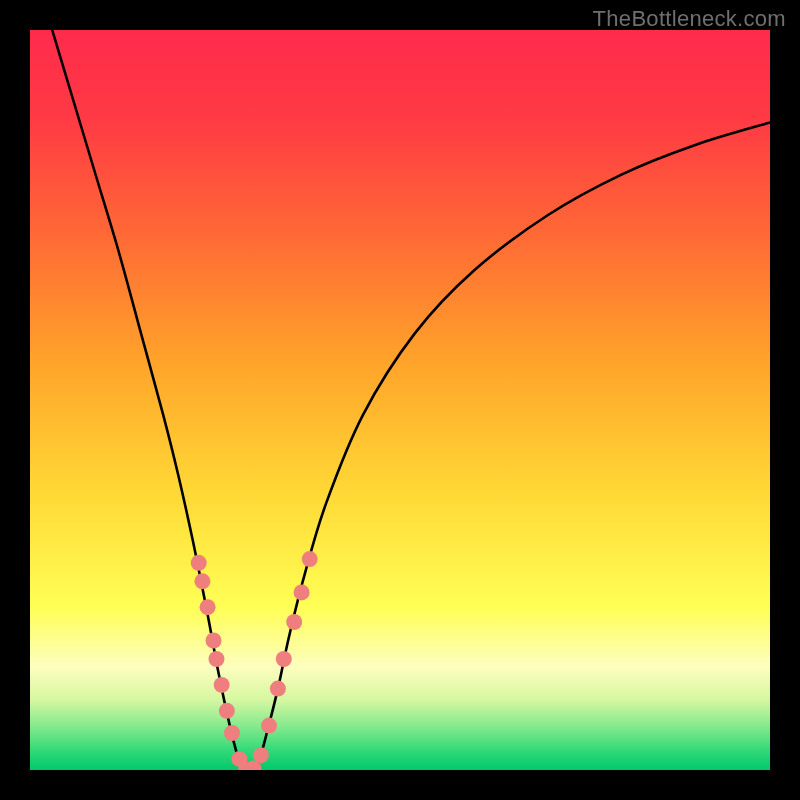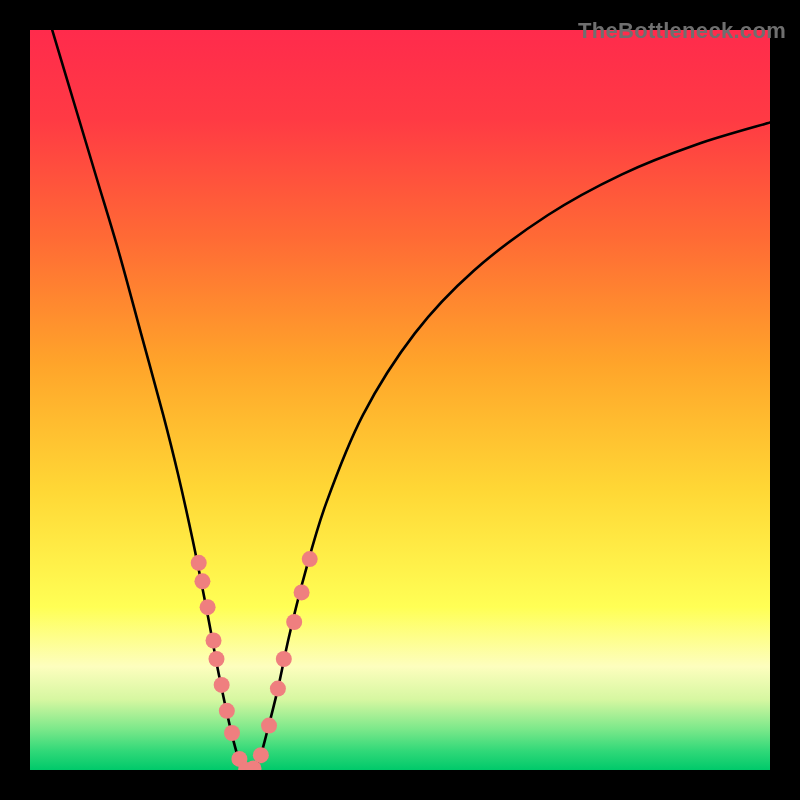--- a/index.html
+++ b/index.html
@@ -29,23 +29,22 @@
   .gradient {
     position: absolute;
     inset: 0;
   }
   .watermark {
     position: absolute;
     top: 6px;
     right: 14px;
     color: #6f6f6f;
     font-size: 22px;
-    font-weight: 700;
+    font-weight: 400;
     letter-spacing: 0.3px;
-    margin-top: 12px;
   }
   svg.curve {
     position: absolute;
     inset: 0;
     width: 740px;
     height: 740px;
   }
 </style>
 </head>
 <body>

